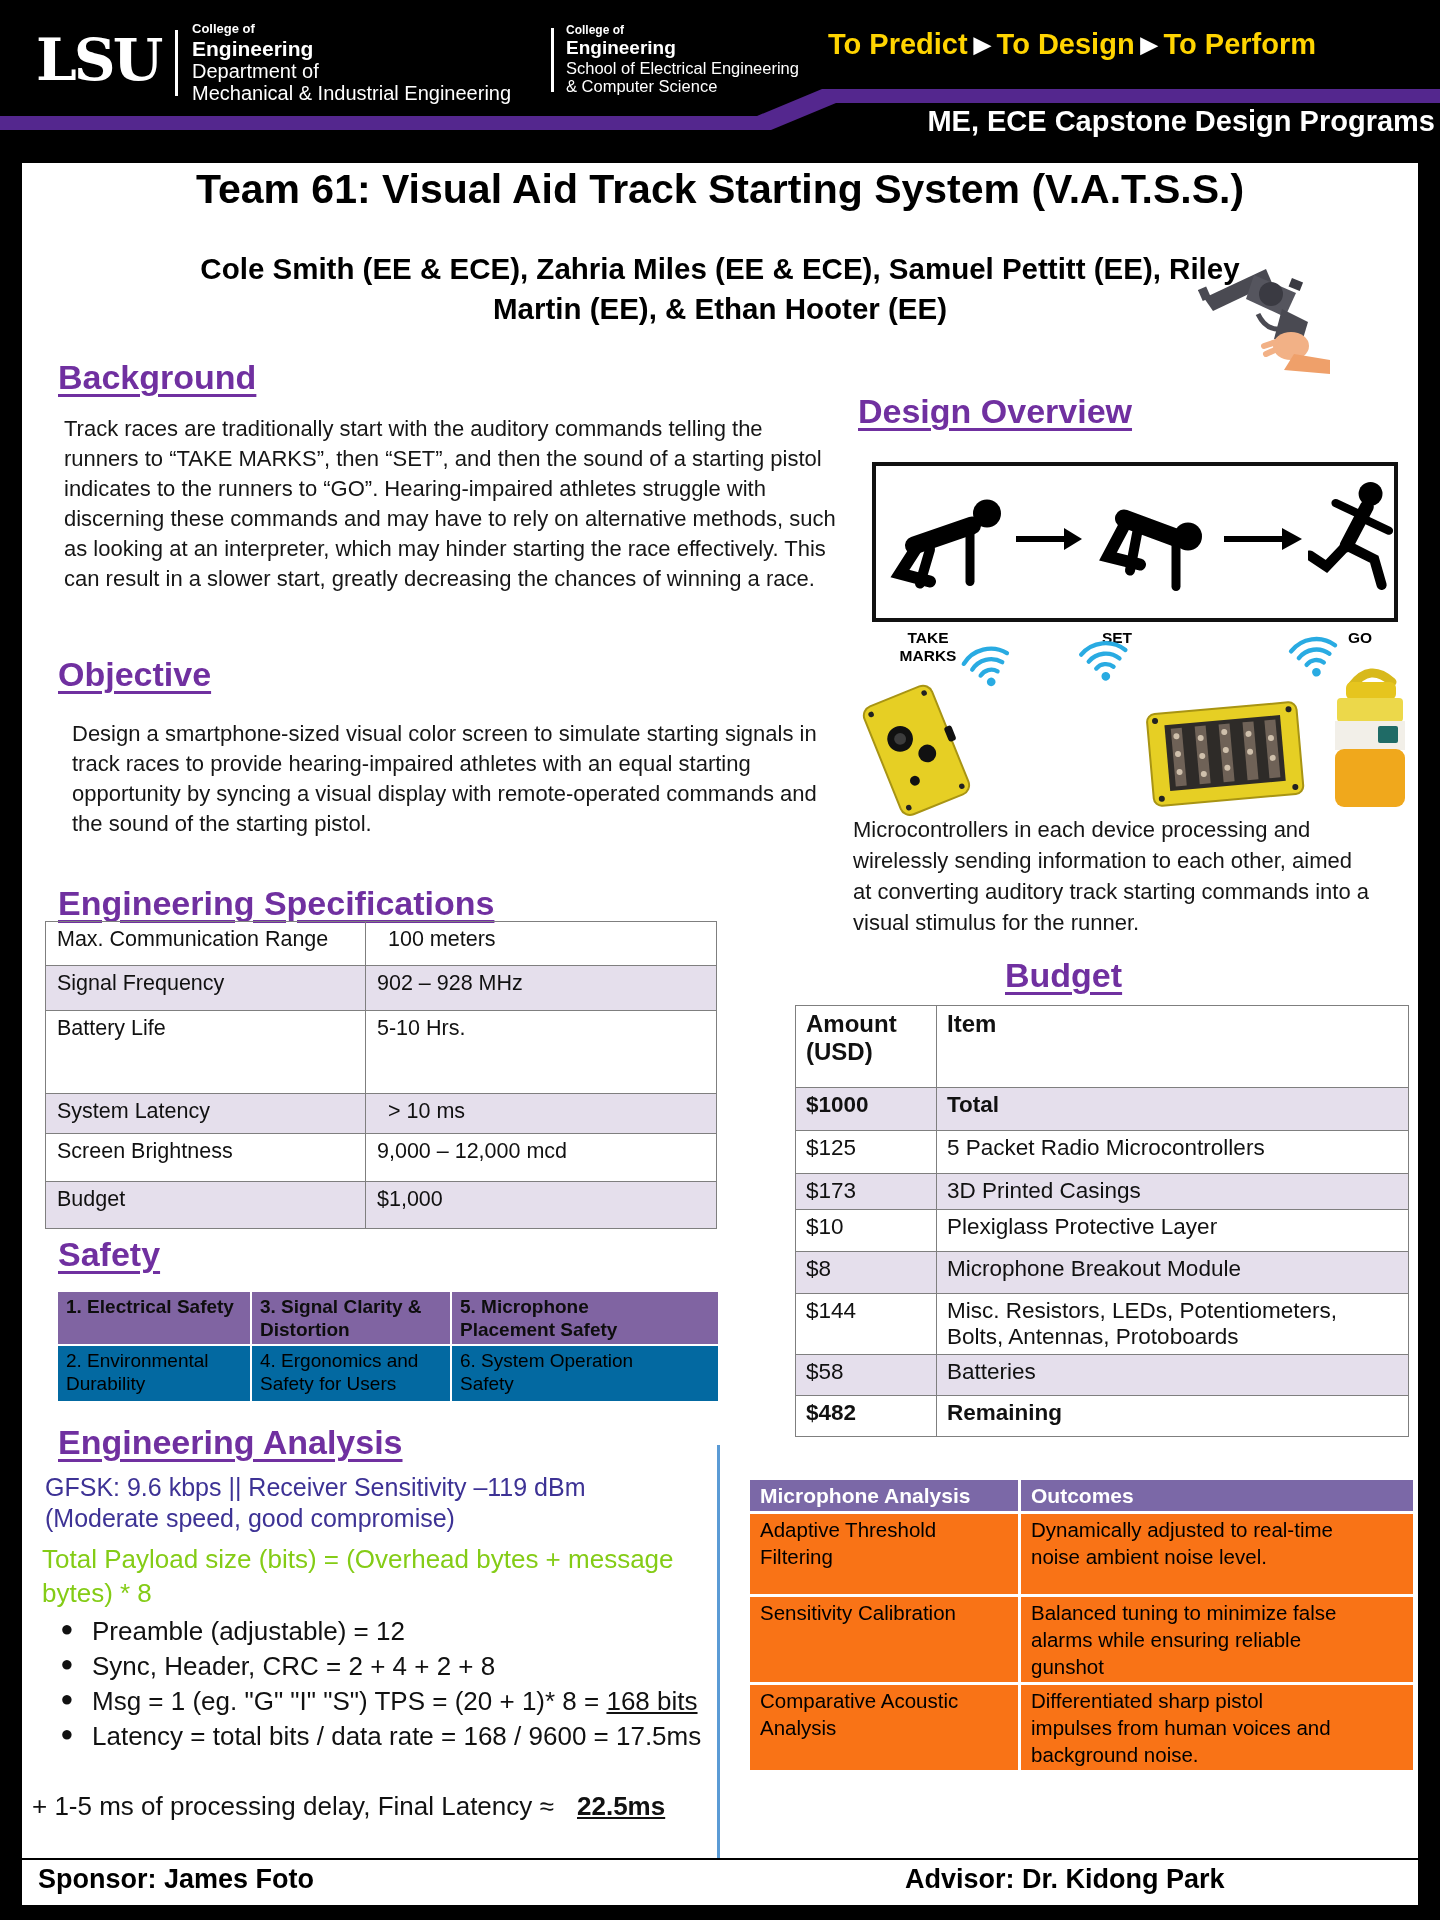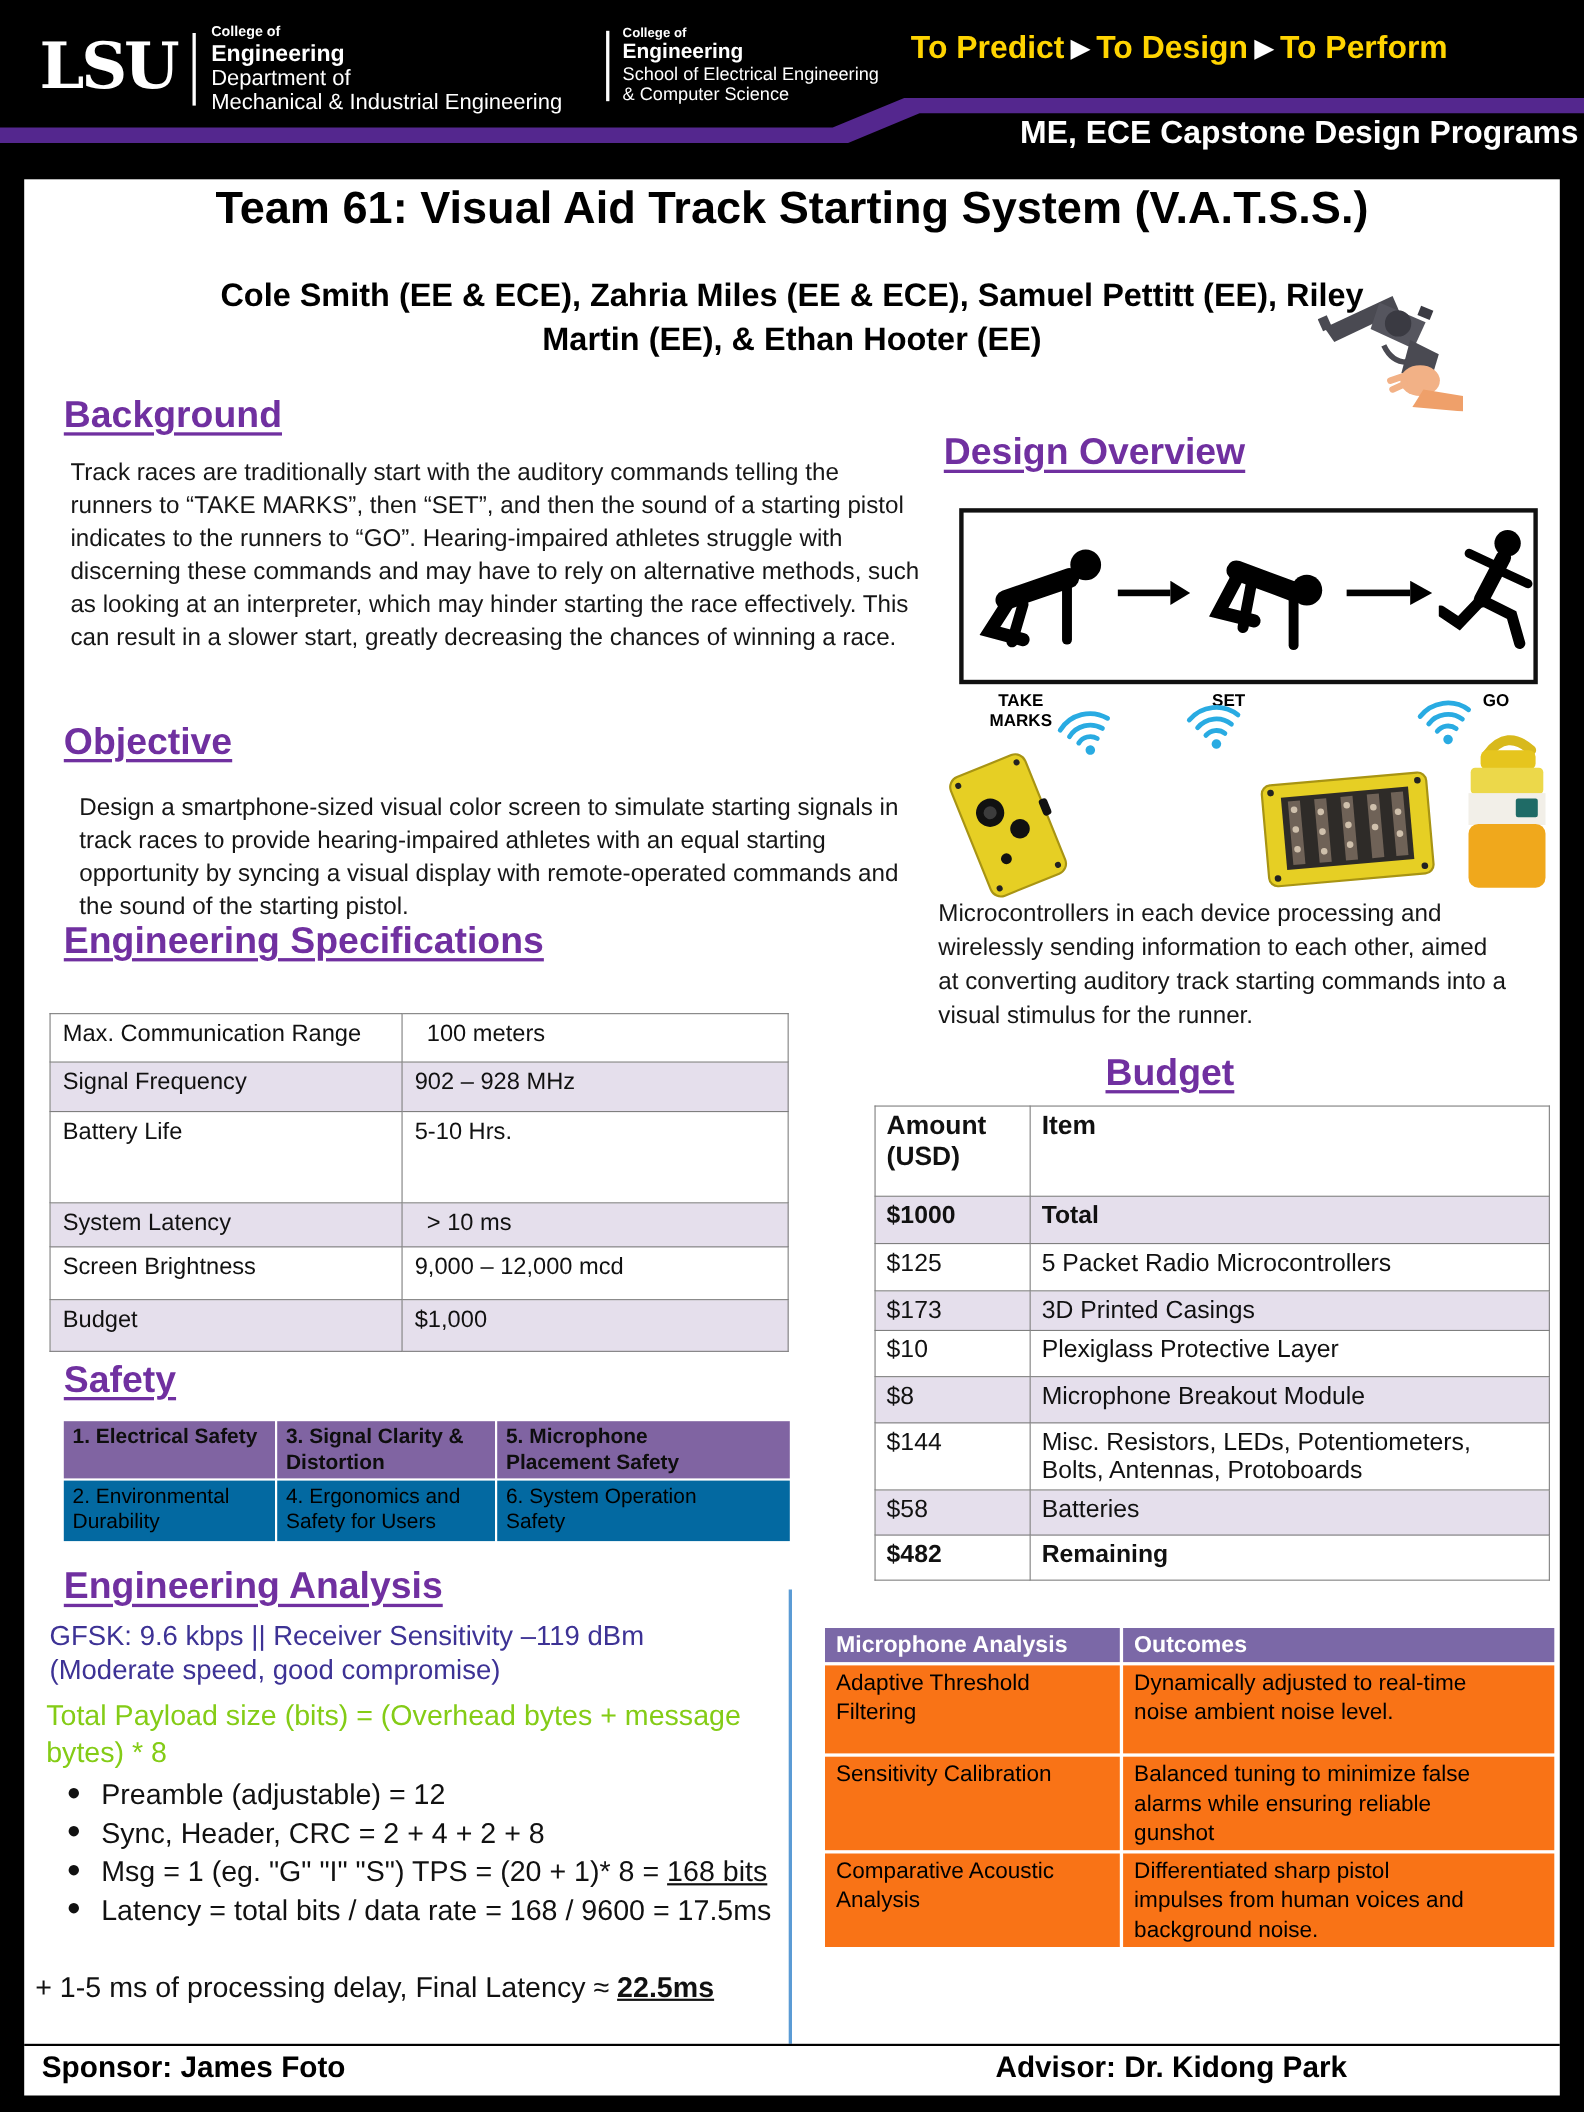--- a/index.html
+++ b/index.html
@@ -34,21 +34,21 @@
   #authors1 { top:252px; } #authors2 { top:292px; }
 
   .sec-h { font-size:34px; font-weight:bold; color:#7030a0; text-decoration:underline; text-decoration-thickness:3px; text-underline-offset:5px; }
   .body-txt { font-size:22px; color:#161616; line-height:30px; }
 
   
   #bg-h   { left:58px;  top:358px; }
   #bg-p   { left:64px;  top:414px; width:778px; }
   #obj-h  { left:58px;  top:655px; }
   #obj-p  { left:72px;  top:719px; width:762px; }
-  #spec-h { left:58px;  top:836px; }
+  #spec-h { left:58px;  top:884px; }
 
   table { border-collapse:collapse; }
   .gtable td { border:1.5px solid #7f7f7f; font-size:21.5px; color:#111; padding:5px 11px; vertical-align:top; }
   .shade td { background:#e5dfec; }
   #spec-table { left:45px; top:921px; width:672px;border-radius:32px; }
   #spec-table td:first-child { width:320px; }
 
   #safety-h { left:58px; top:1235px; }
   #safety-table { left:56px; top:1290px; border-collapse:separate; border-spacing:2.5px; }
   #safety-table td { font-size:19px; line-height:23px; padding:3px 8px; vertical-align:top; }
@@ -58,21 +58,21 @@
 
   #ea-h { left:58px; top:1423px; }
   #gfsk { left:45px; top:1472px; width:780px; font-size:25px; line-height:31px; color:#3d3295; }
   #payload { left:42px; top:1542px; width:690px; font-size:26px; line-height:34px; color:#84cc16; }
   .bullet-row { position:absolute; left:42px; width:800px; font-size:26px; color:#111; }
   .bullet-row .dot { display:inline-block; width:50px; text-align:center; font-size:22px; vertical-align:top; }
   .bullet-row .bt { display:inline-block; width:740px; }
   #bul1 { top:1616px; } #bul2 { top:1651px; } #bul3 { top:1686px; } #bul4 { top:1721px; }
   .u { text-decoration:underline; }
   #final-line { left:32px; top:1791px; font-size:26px; color:#111; }
-  #final-line .bold-u { font-weight:bold; text-decoration:underline; }
+  #final-line .bold-u { font-weight:bold; text-decoration:underline;margin-left:16px; }
 
   
   #do-h { left:858px; top:392px; }
   #do-box { left:872px; top:462px; width:526px; height:160px; border:4px solid #111; background:#fff; }
   .stage-label { font-size:15.5px; font-weight:bold; color:#000; text-align:center; }
   #lbl-tm { left:878px; top:629px; width:100px; }
   #lbl-set { left:1082px; top:629px; width:70px; }
   #lbl-go { left:1325px; top:629px; width:70px; }
 
   #caption { left:853px; top:814px; width:518px; font-size:22px; line-height:31px; color:#161616; }

